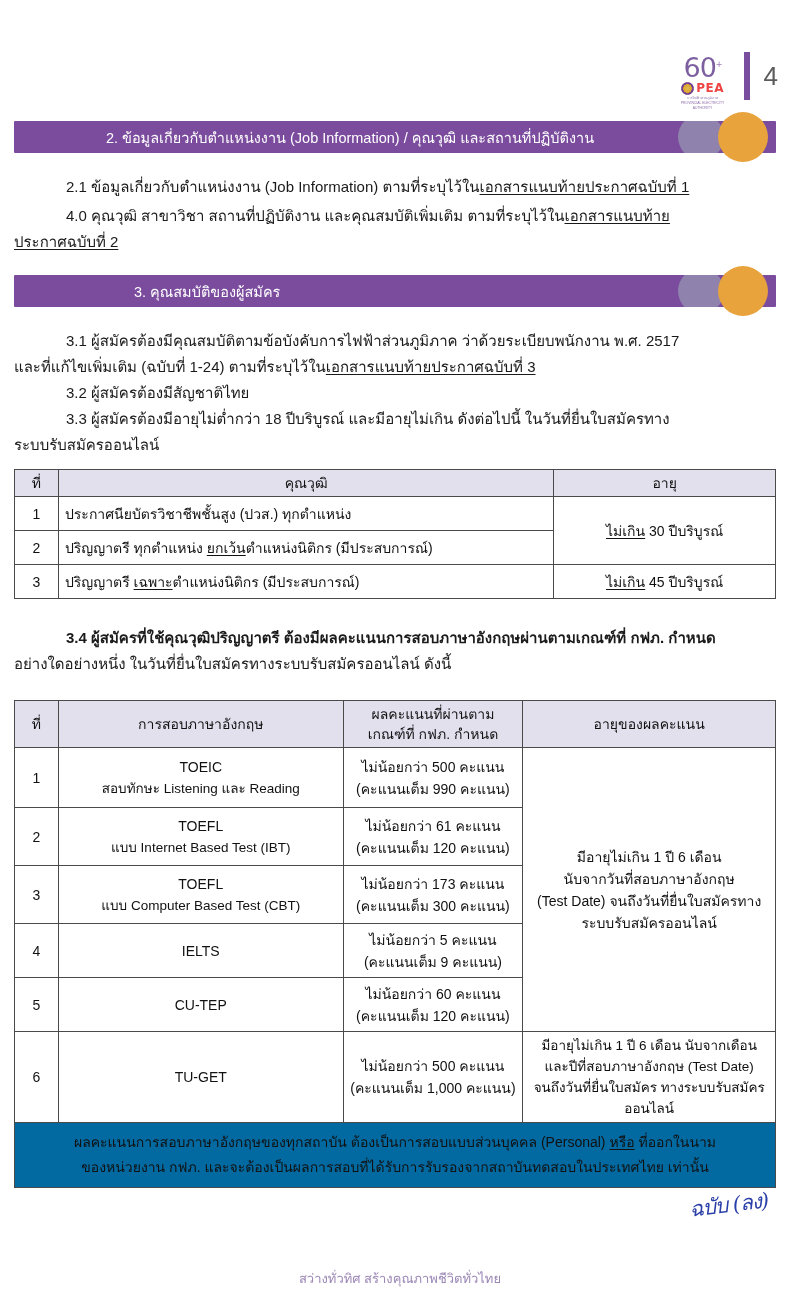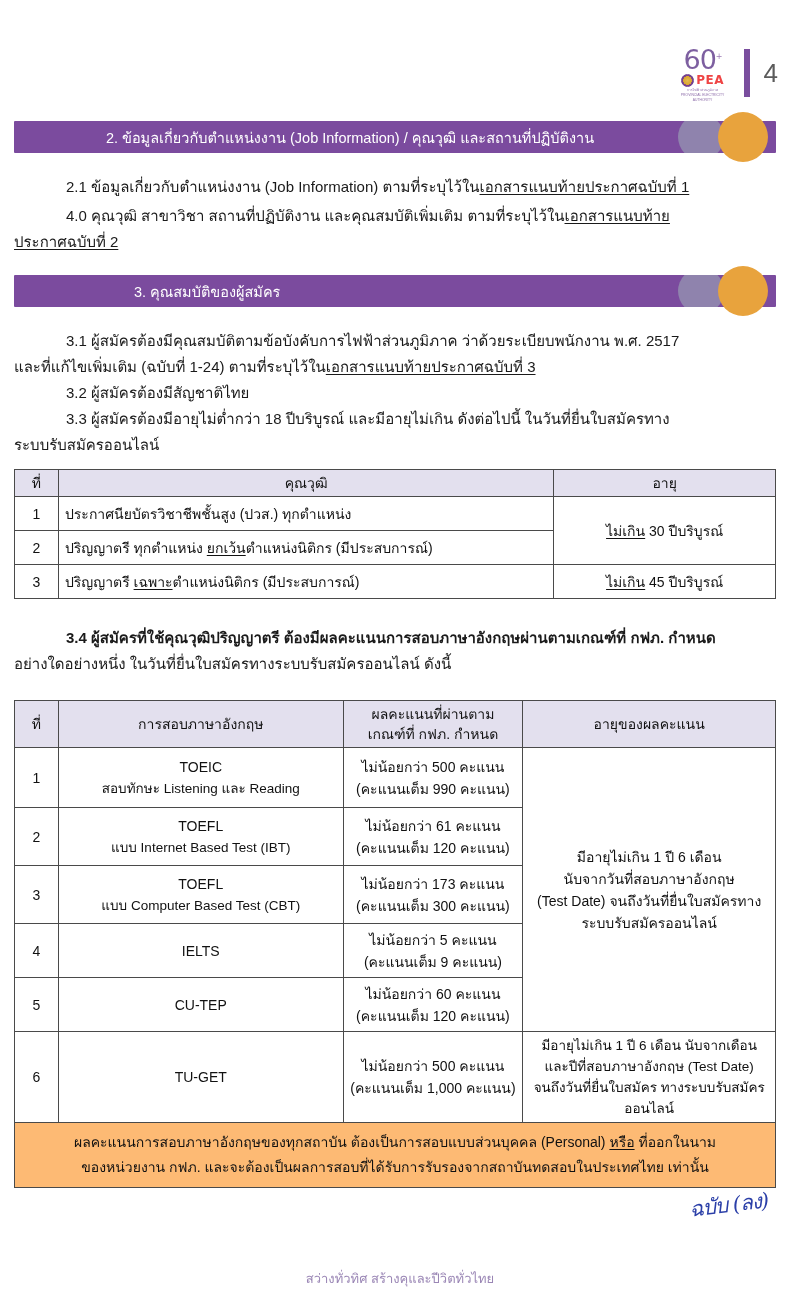--- a/index.html
+++ b/index.html
@@ -15,24 +15,24 @@
 
   .page {
     position: relative;
     width: 800px;
     height: 1307px;
   }
 
   
   .top-head {
     position: absolute;
-    top: 44px;
+    top: 52px;
     right: 22px;
     display: flex;
-    align-items: center;
+    align-items: flex-start;
     gap: 10px;
   }
   .logo-block {
     display: flex;
     flex-direction: column;
     align-items: center;
     width: 62px;
   }
   .logo-60 {
     font-size: 27px;
@@ -155,21 +155,21 @@
   }
   thead th {
     background: #e3e0ee;
     font-weight: normal;
     text-align: center;
     line-height: 20px;
   }
   .c { text-align: center; }
   .l { text-align: left; }
   .note-cell {
-    background: #fdba74;
+    background: #0369a1;
     text-align: center;
     line-height: 25px;
     padding: 7px 10px;
     font-size: 14px;
   }
   .two-line { line-height: 22px; }
 
   
   #table1 { left: 14px; top: 469px; width: 762px; }
   #table1 .col-no  { width: 44px; }
@@ -392,15 +392,15 @@
         <td class="note-cell" colspan="4">
           <div><span>ผลคะแนนการสอบภาษาอังกฤษของทุกสถาบัน ต้องเป็นการสอบแบบส่วนบุคคล (Personal) </span><u class="ul">หรือ</u><span> ที่ออกในนาม</span></div>
           <div>ของหน่วยงาน กฟภ. และจะต้องเป็นผลการสอบที่ได้รับการรับรองจากสถาบันทดสอบในประเทศไทย เท่านั้น</div>
         </td>
       </tr>
     </tbody>
   </table>
 
   <div class="signature">ฉบับ (ลง)</div>
 
-  <div class="footer">สว่างทั่วทิศ สร้างคุและปีวิตทั่วไทย</div>
+  <div class="footer">สว่างทั่วทิศ สร้างคุณภาพชีวิตทั่วไทย</div>
 
 </div>
 
 </body></html>

